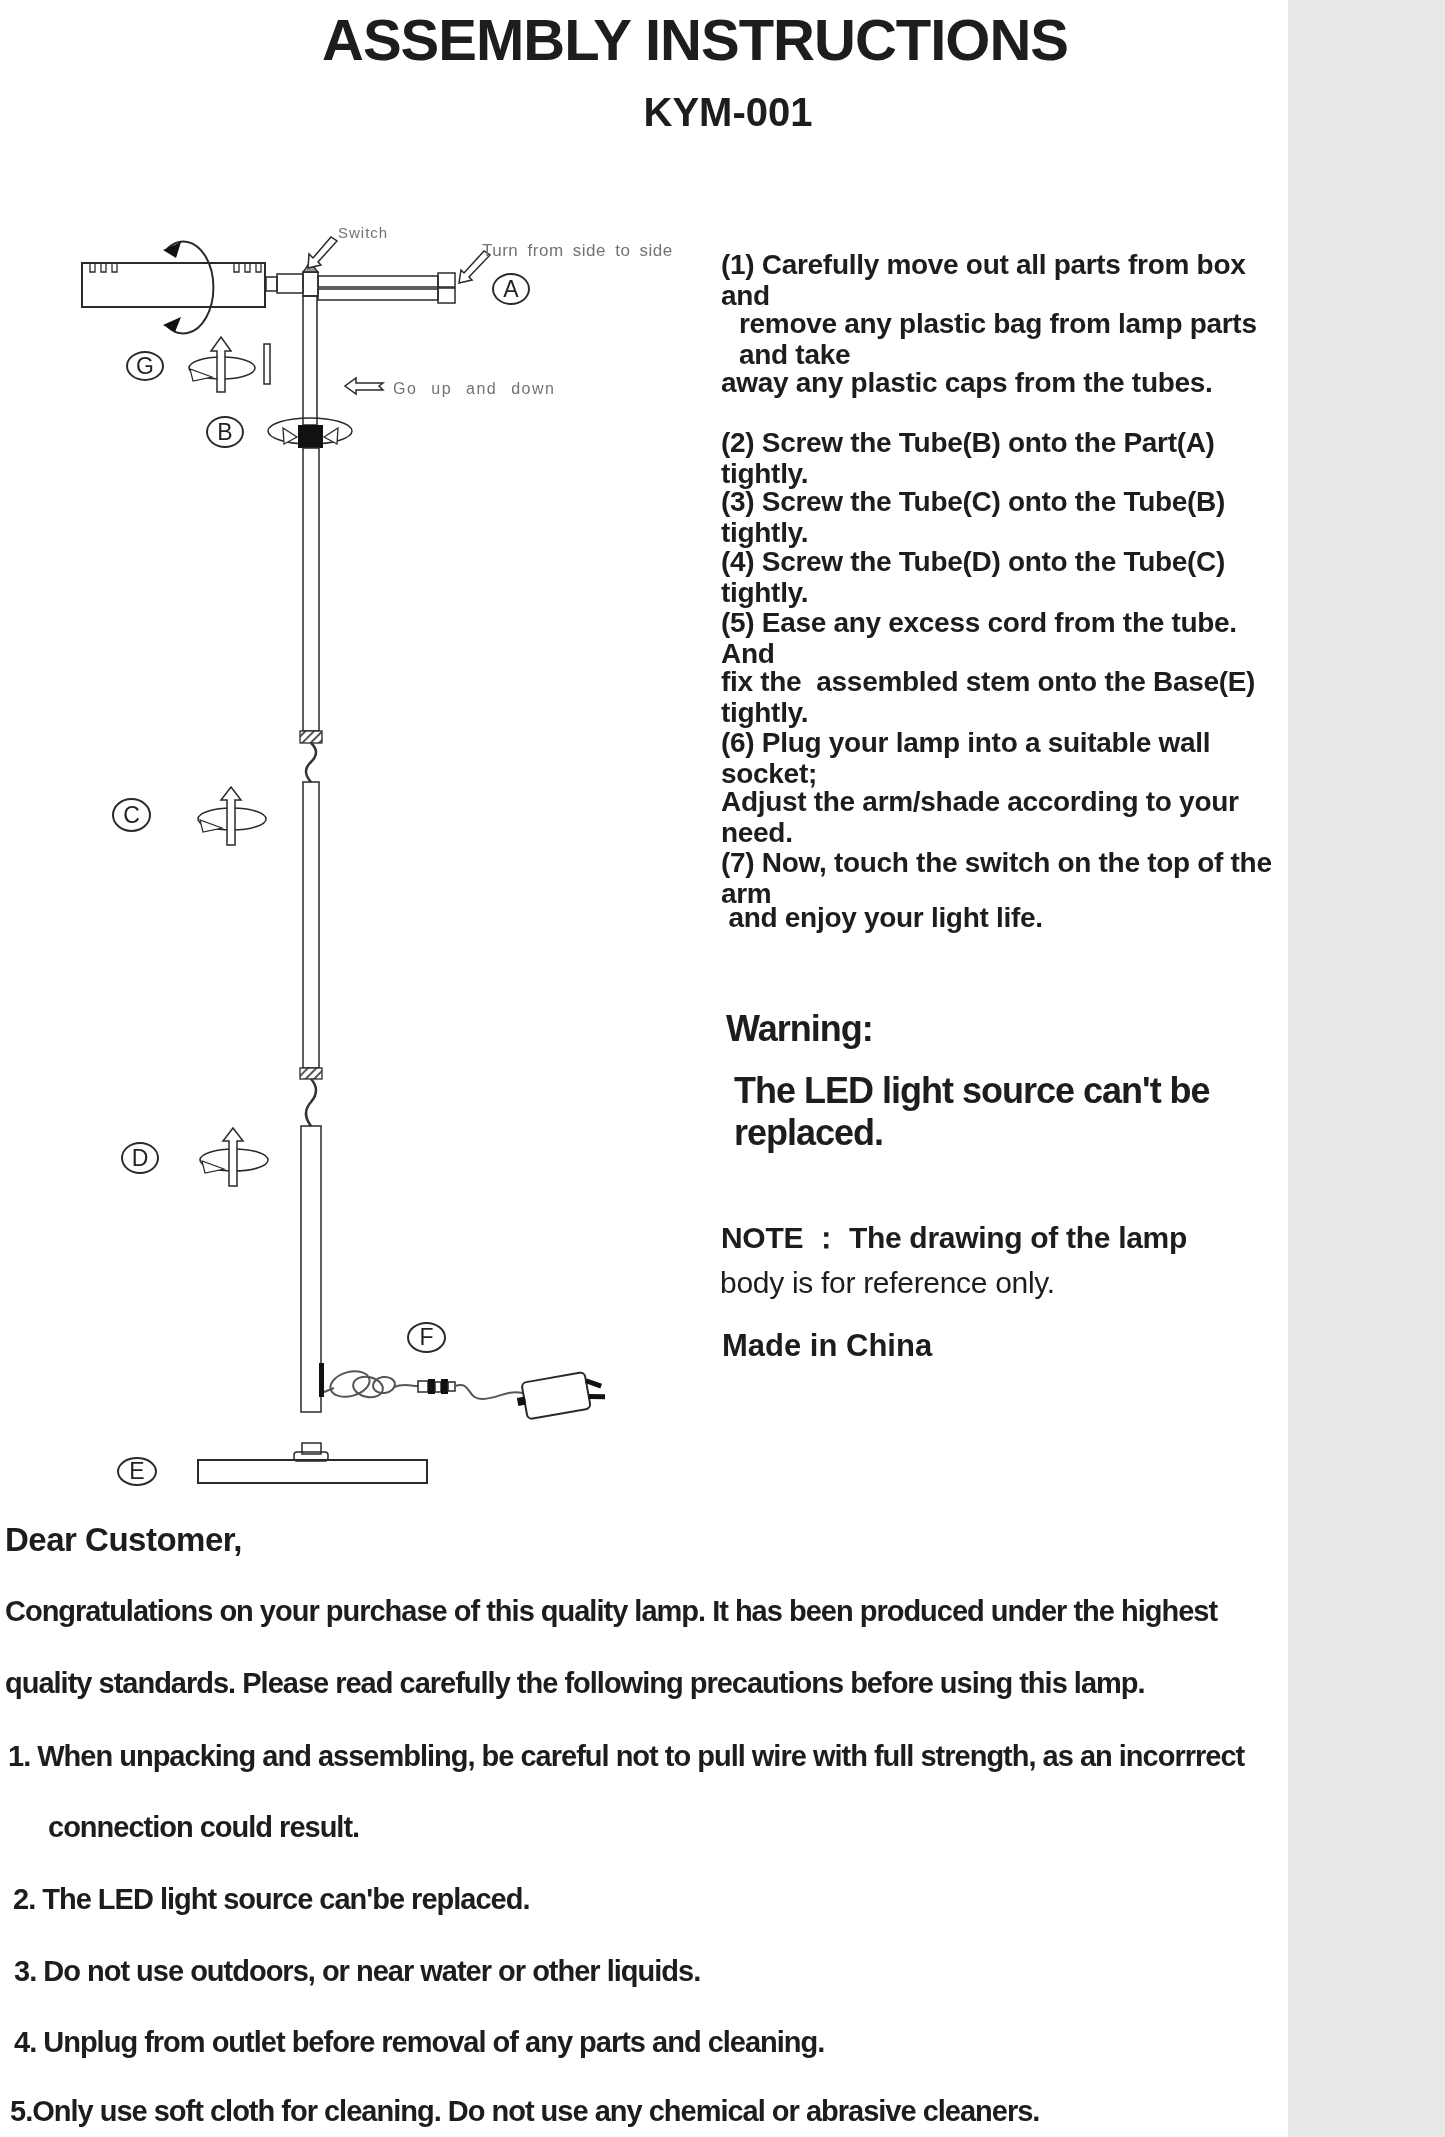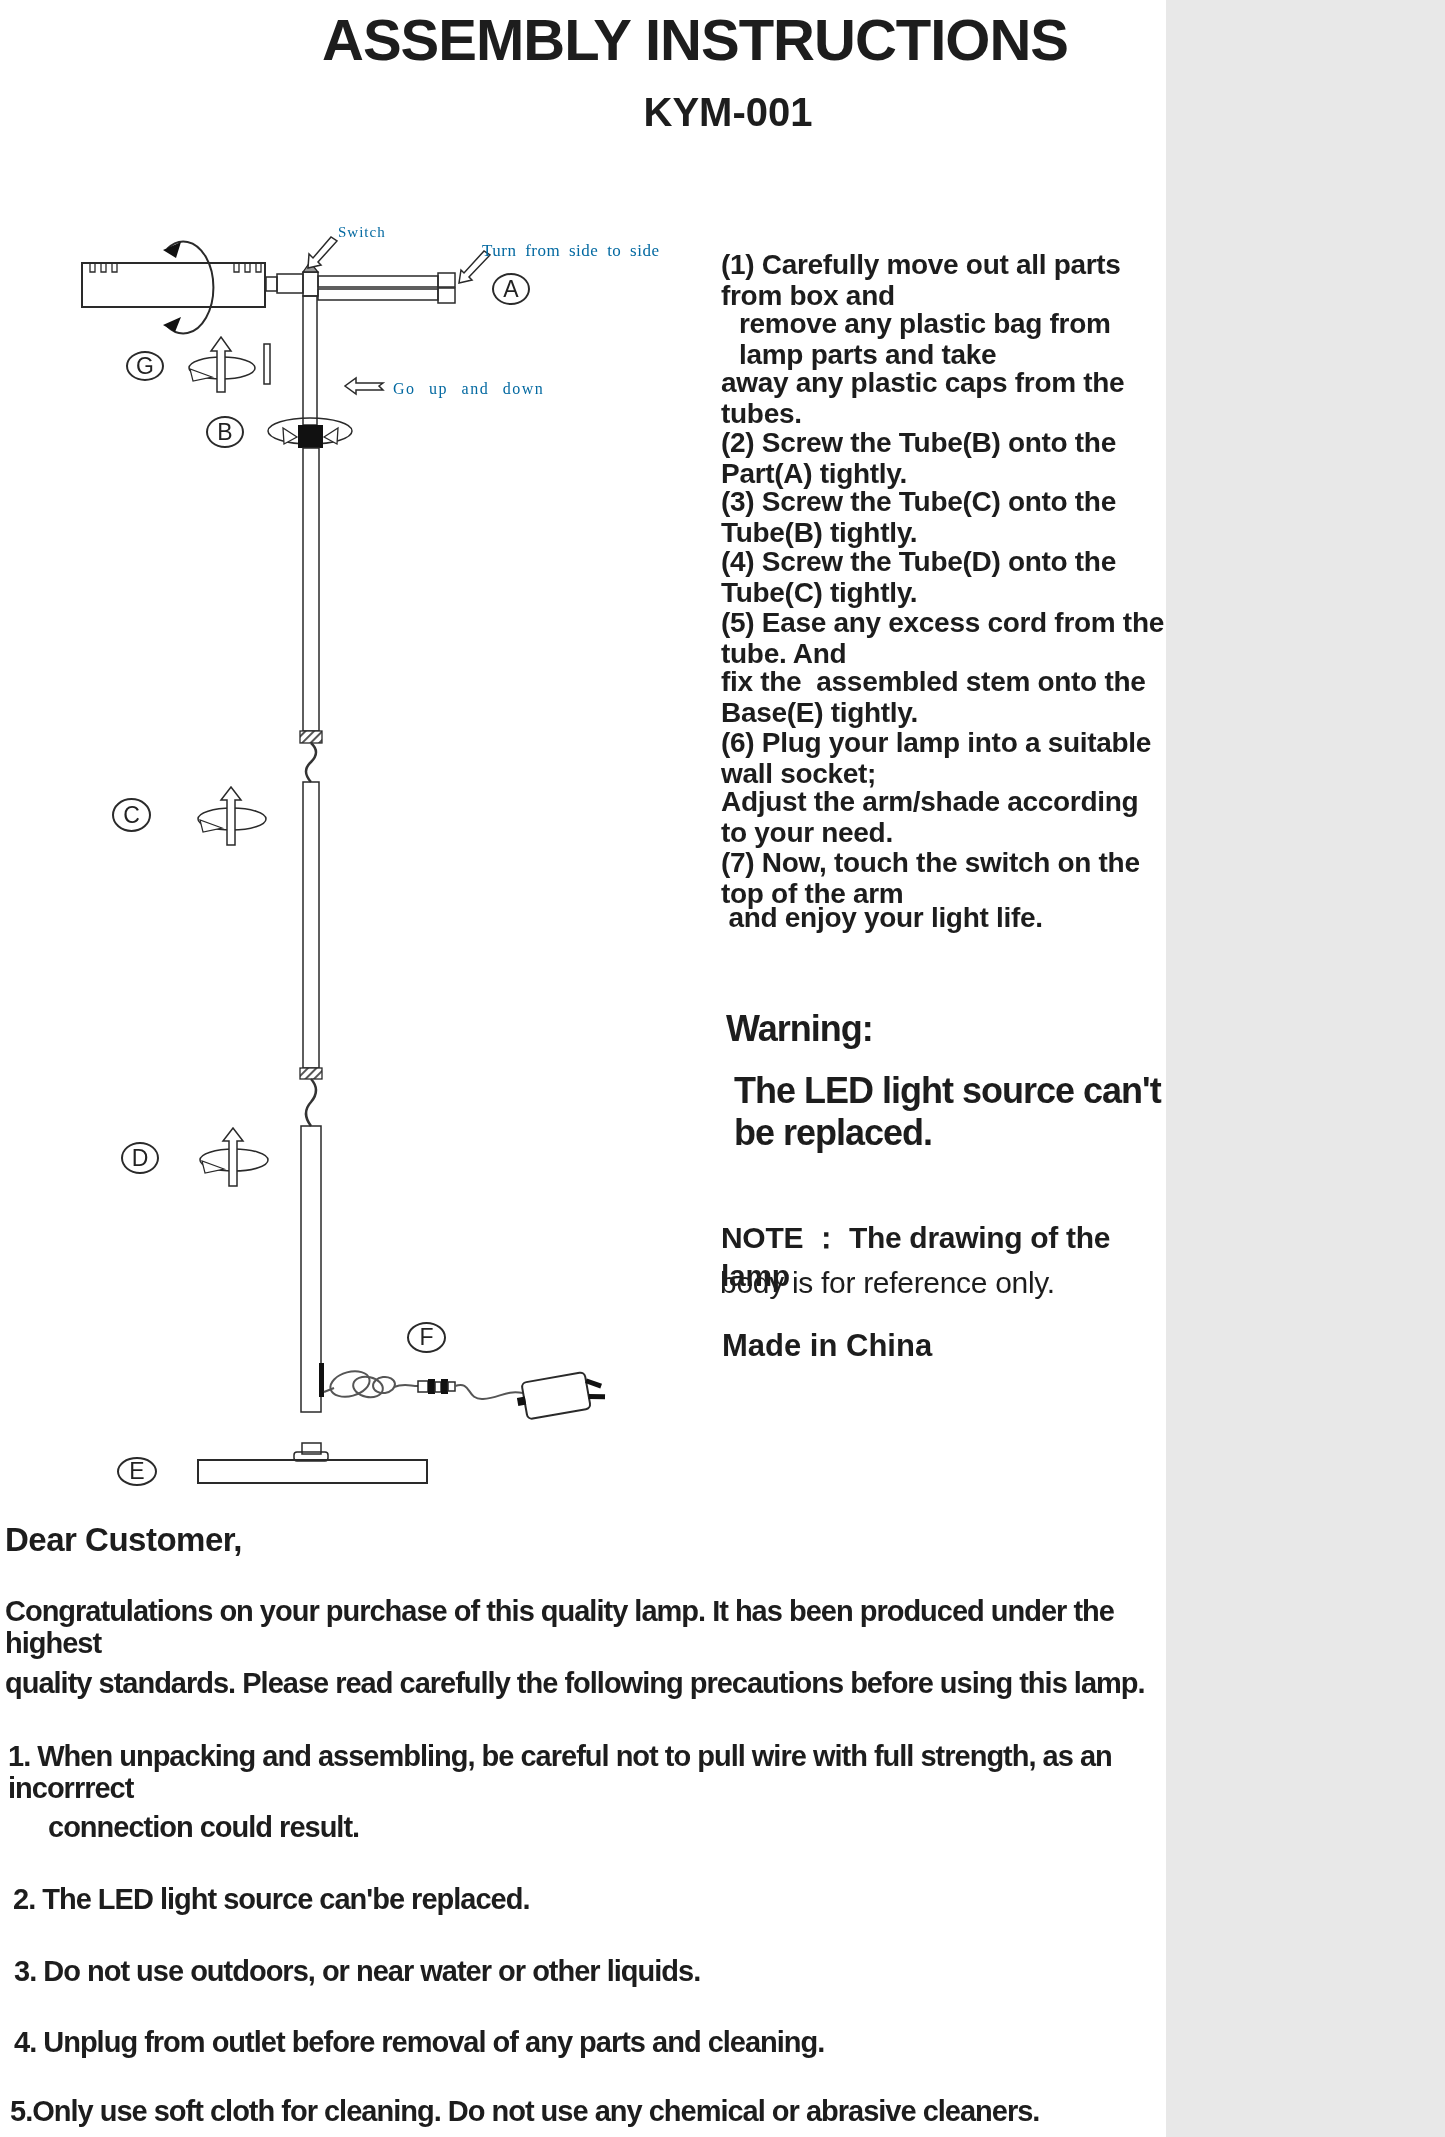--- a/index.html
+++ b/index.html
@@ -1,38 +1,38 @@
 <!DOCTYPE html>
 <html><head>
 <meta charset="utf-8">
 <style>
   html,body{margin:0;padding:0;background:#e8e8e8;}
   .page{
     position:relative;
-    width:1166px;height:2137px;
+    width:1288px;height:2137px;
     background:#ffffff;
     font-family:"Liberation Sans", sans-serif;
     color:#1d1d1d;
     overflow:hidden;
   }
   .abs{position:absolute;white-space:pre-wrap;}
   .title{
     left:0;top:6px;width:1390px;
     text-align:center;
     font-size:58px;font-weight:bold;letter-spacing:-1px;
   }
   .model{
     left:0;top:90px;width:1400px;
     text-align:center;
     font-size:40px;font-weight:bold;padding-left:28px;
   }
   .diagram-svg{position:absolute;left:0;top:0;}
   .dlabel{
-    font-family:Liberation Serif, serif;
-    color:#0369a1;
+    font-family:Liberation Sans, sans-serif;
+    color:#737373;
   }
   .lbl-switch{left:338px;top:224px;font-size:15px;letter-spacing:1px;}
   .lbl-turn{left:482px;top:241px;font-size:17px;letter-spacing:0.5px;word-spacing:4px;}
   .lbl-go{left:393px;top:380px;font-size:16px;letter-spacing:1.5px;word-spacing:8px;}
   .badge{
     position:absolute;
     border:2px solid #2a2a2a;border-radius:50%;
     display:flex;align-items:center;justify-content:center;
     font-size:23px;font-weight:500;color:#222;
     box-sizing:border-box;background:transparent;

